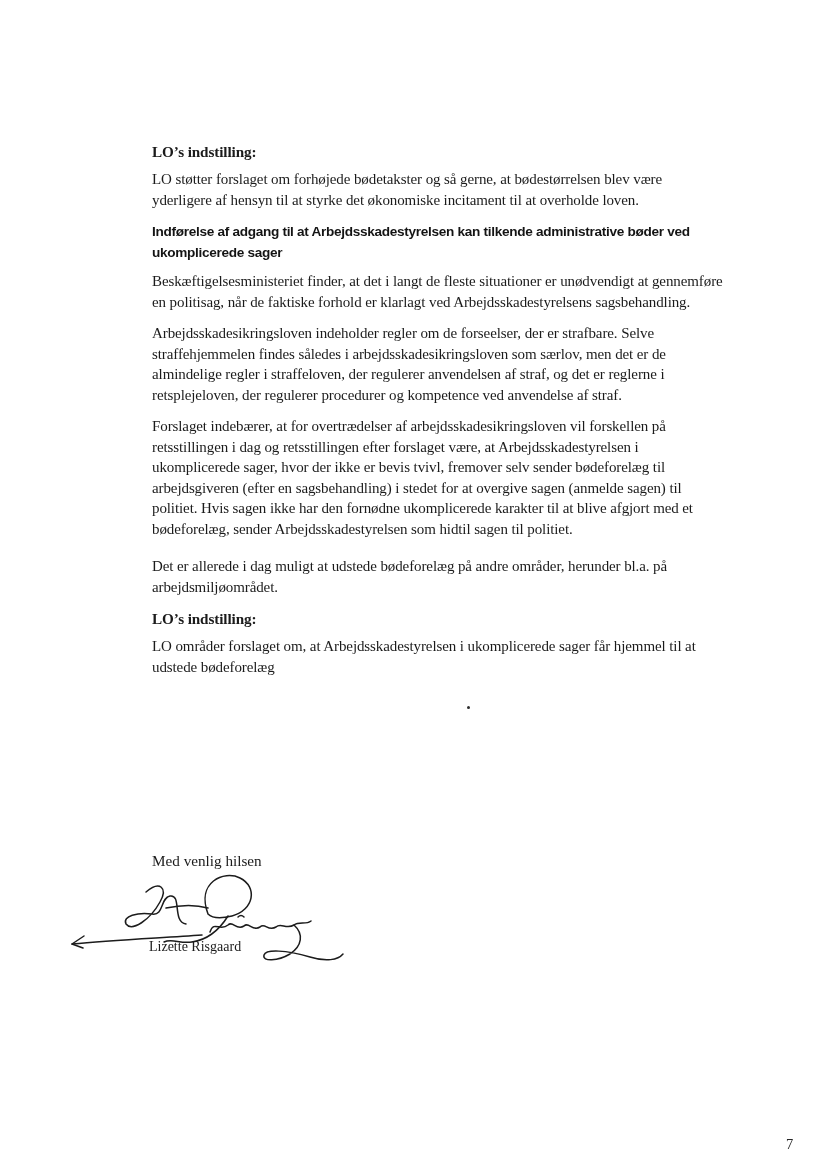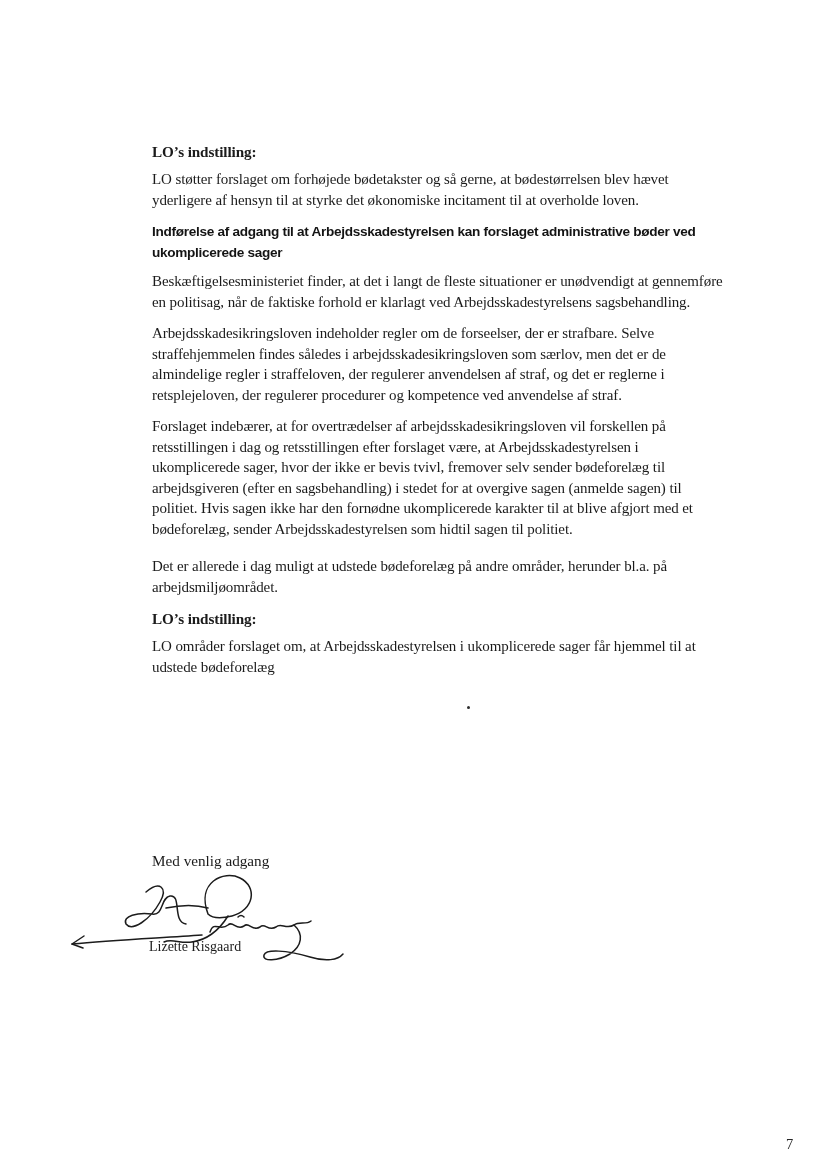--- a/index.html
+++ b/index.html
@@ -89,42 +89,42 @@
 </style>
 </head>
 <body>
 
 <div class="page">
 
   <div class="content">
 
     <div class="serif-heading">LO’s indstilling:</div>
 
-    <p>LO støtter forslaget om forhøjede bødetakster og så gerne, at bødestørrelsen blev hævet yderligere af hensyn til at styrke det økonomiske incitament til at overholde loven.</p>
+    <p>LO støtter forslaget om forhøjede bødetakster og så gerne, at bødestørrelsen blev være yderligere af hensyn til at styrke det økonomiske incitament til at overholde loven.</p>
 
-    <div class="sans-heading">Indførelse af adgang til at Arbejdsskadestyrelsen kan forslaget administrative bøder ved ukomplicerede sager</div>
+    <div class="sans-heading">Indførelse af adgang til at Arbejdsskadestyrelsen kan tilkende administrative bøder ved ukomplicerede sager</div>
 
     <p>Beskæftigelsesministeriet finder, at det i langt de fleste situationer er unødvendigt at gennemføre en politisag, når de faktiske forhold er klarlagt ved Arbejdsskadestyrelsens sagsbehandling.</p>
 
     <p>Arbejdsskadesikringsloven indeholder regler om de forseelser, der er strafbare. Selve straffehjemmelen findes således i arbejdsskadesikringsloven som særlov, men det er de almindelige regler i straffeloven, der regulerer anvendelsen af straf, og det er reglerne i retsplejeloven, der regulerer procedurer og kompetence ved anvendelse af straf.</p>
 
 
     <p class="tight">Forslaget indebærer, at for overtrædelser af arbejdsskadesikringsloven vil forskellen på retsstillingen i dag og retsstillingen efter forslaget være, at Arbejdsskadestyrelsen i ukomplicerede sager, hvor der ikke er bevis tvivl, fremover selv sender bødeforelæg til arbejdsgiveren (efter en sagsbehandling) i stedet for at overgive sagen (anmelde sagen) til politiet. Hvis sagen ikke har den fornødne ukomplicerede karakter til at blive afgjort med et bødeforelæg, sender Arbejdsskadestyrelsen som hidtil sagen til politiet.</p>
 
     <p class="tight2">Det er allerede i dag muligt at udstede bødeforelæg på andre områder, herunder bl.a. på arbejdsmiljøområdet.</p>
 
     <div class="serif-heading">LO’s indstilling:</div>
 
     <p>LO områder forslaget om, at Arbejdsskadestyrelsen i ukomplicerede sager får hjemmel til at udstede bødeforelæg</p>
 
   </div>
 
   <div class="dot-artifact"></div>
 
-  <div class="closing">Med venlig adgang</div>
+  <div class="closing">Med venlig hilsen</div>
 
   <svg class="signature-svg" width="280" height="96" viewBox="0 0 280 96">
     <path d="M 78 20 C 92 8, 100 16, 92 30 C 82 48, 64 60, 58 52 C 54 44, 70 40, 84 42 C 96 44, 92 26, 102 24 C 114 22, 104 50, 118 52"></path>
     <path d="M 98 36 C 112 33, 126 32, 140 36"></path>
     <path d="M 140 42 C 128 10, 156 -2, 172 6 C 190 15, 186 38, 164 44 C 152 47, 144 46, 140 42"></path>
     <path d="M 160 44 C 150 60, 138 68, 124 70 C 112 72, 104 66, 96 70"></path>
     <path d="M 16 64 L 4 72 L 15 76"></path>
     <path d="M 4 72 C 44 68, 92 66, 134 63"></path>
     <path d="M 142 60 C 146 48, 152 60, 160 53 C 165 48, 168 59, 176 54 C 181 49, 184 60, 192 55 C 197 50, 200 60, 208 55 C 213 50, 218 58, 226 53 C 231 49, 238 53, 243 49"></path>
     <path d="M 170 45 Q 173 42, 176 45"></path>

